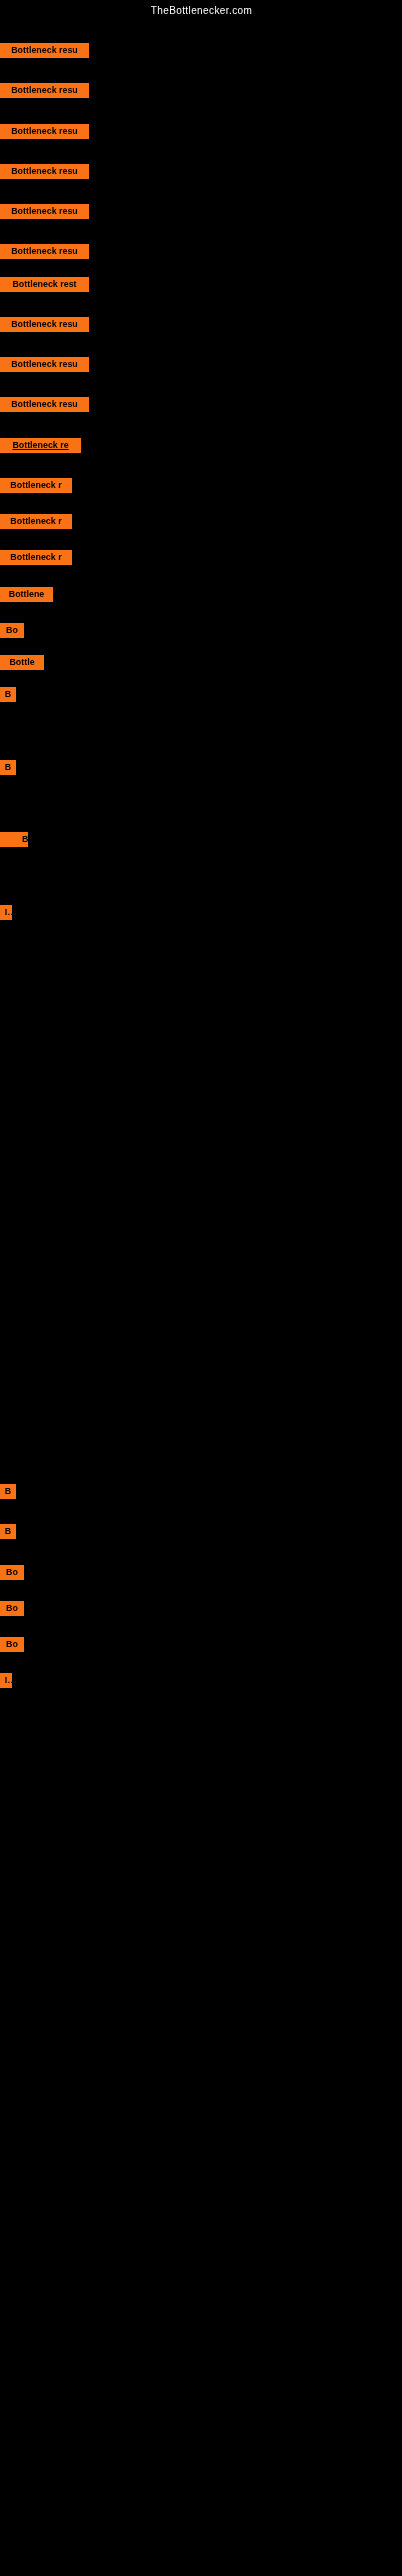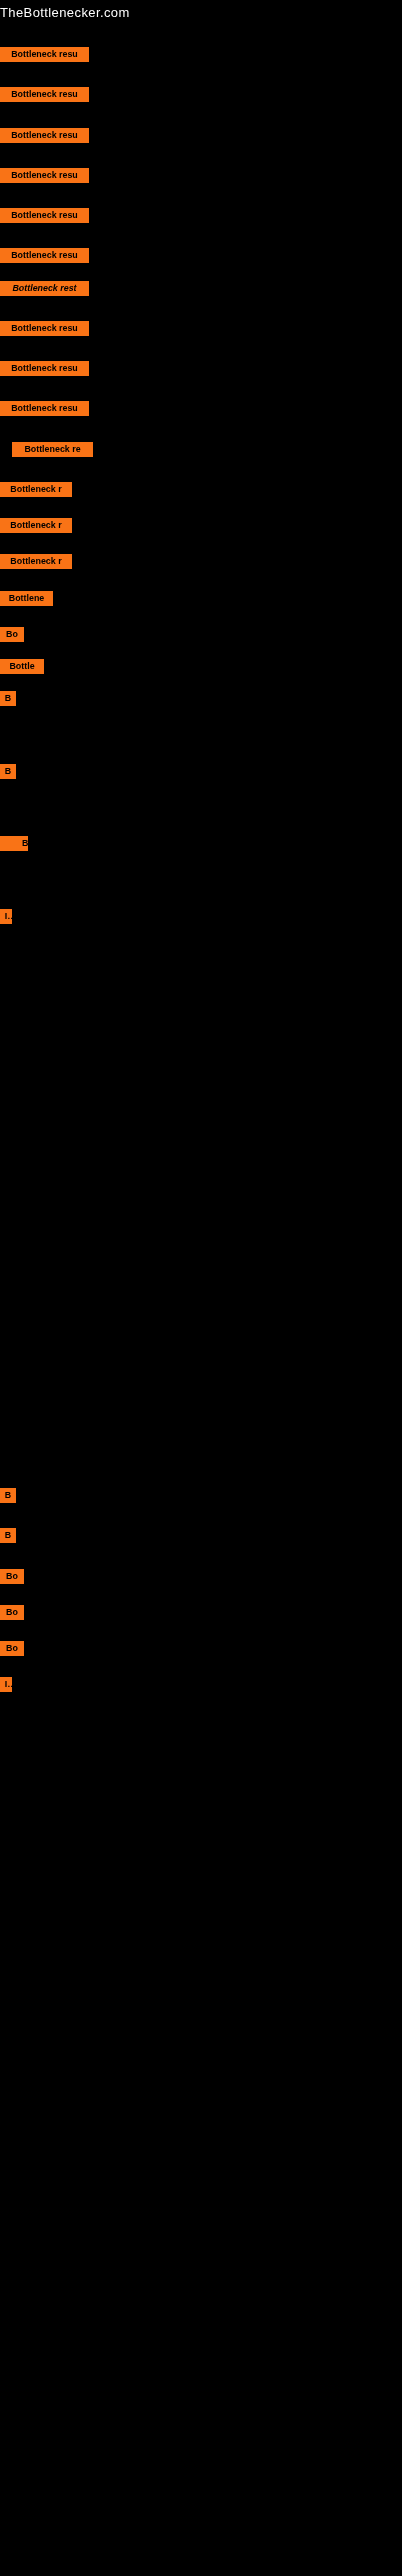--- a/index.html
+++ b/index.html
@@ -4,22 +4,23 @@
   <style>
     * { margin: 0; padding: 0; box-sizing: border-box; }
     body {
       background-color: #000;
       width: 403px;
       min-height: 2576px;
       font-family: Arial, sans-serif;
       position: relative;
     }
     .site-title {
+      text-align: center;
       color: #fff;
-      font-size: 13px;
+      font-size: 10px;
       padding: 4.8px 0 3.2px 0;
       letter-spacing: 0.4px;
     }
     .btn-orange {
       background-color: #f97316;
       color: #000;
       font-size: 8.9px;
       font-weight: bold;
       padding: 2.4px 4.8px;
       border: none;
@@ -35,25 +36,25 @@
 
 <div class="site-title">TheBottlenecker.com</div>
 
 <div id="buttons-container" style="position:relative; width:403px; height:2576px;">
 <button class="btn-orange" style="position: absolute; top: 24px; left: 0px; width: 89px; max-width: 89px;">Bottleneck resu</button>
     <button class="btn-orange" style="position: absolute; top: 64px; left: 0px; width: 89px; max-width: 89px;">Bottleneck resu</button>
     <button class="btn-orange" style="position: absolute; top: 105px; left: 0px; width: 89px; max-width: 89px;">Bottleneck resu</button>
     <button class="btn-orange" style="position: absolute; top: 145px; left: 0px; width: 89px; max-width: 89px;">Bottleneck resu</button>
     <button class="btn-orange" style="position: absolute; top: 185px; left: 0px; width: 89px; max-width: 89px;">Bottleneck resu</button>
     <button class="btn-orange" style="position: absolute; top: 225px; left: 0px; width: 89px; max-width: 89px;">Bottleneck resu</button>
-    <button class="btn-orange" style="position: absolute; top: 258px; left: 0px; width: 99px; max-width: 89px; font-style: italic;">Bottleneck rest</button>
+    <button class="btn-orange" style="position: absolute; top: 258px; left: 0px; width: 99px; max-width: 89px;">Bottleneck rest</button>
     <button class="btn-orange" style="position: absolute; top: 298px; left: 0px; width: 89px; max-width: 89px;">Bottleneck resu</button>
     <button class="btn-orange" style="position: absolute; top: 338px; left: 0px; width: 89px; max-width: 89px;">Bottleneck resu</button>
     <button class="btn-orange" style="position: absolute; top: 378px; left: 0px; width: 89px; max-width: 89px;">Bottleneck resu</button>
-    <button class="btn-orange" style="position: absolute; top: 419px; left: 12px; width: 81px; max-width: 81px;">Bottleneck re</button>
+    <button class="btn-orange" style="position: absolute; top: 419px; left: 0px; width: 81px; max-width: 81px; text-decoration: underline;">Bottleneck re</button>
     <button class="btn-orange" style="position: absolute; top: 459px; left: 0px; width: 72px; max-width: 72px;">Bottleneck r</button>
     <button class="btn-orange" style="position: absolute; top: 495px; left: 0px; width: 72px; max-width: 72px;">Bottleneck r</button>
     <button class="btn-orange" style="position: absolute; top: 531px; left: 0px; width: 72px; max-width: 72px;">Bottleneck r</button>
     <button class="btn-orange" style="position: absolute; top: 568px; left: 0px; width: 53px; max-width: 60px;">Bottlene</button>
     <button class="btn-orange" style="position: absolute; top: 604px; left: 0px; width: 24px; max-width: 24px;">Bo</button>
     <button class="btn-orange" style="position: absolute; top: 636px; left: 0px; width: 44px; max-width: 48px;">Bottle</button>
     <button class="btn-orange" style="position: absolute; top: 668px; left: 0px; width: 16px; max-width: 16px;">B</button>
     <button class="btn-orange" style="position: absolute; top: 741px; left: 0px; width: 16px; max-width: 16px;">B</button>
     <button class="btn-orange" style="position: absolute; top: 813px; left: 0px; width: 28px; max-width: 28px; padding-left: 22px;">Bot</button>
     <button class="btn-orange" style="position: absolute; top: 886px; left: 0px; width: 12px; max-width: 12px;">I</button>

